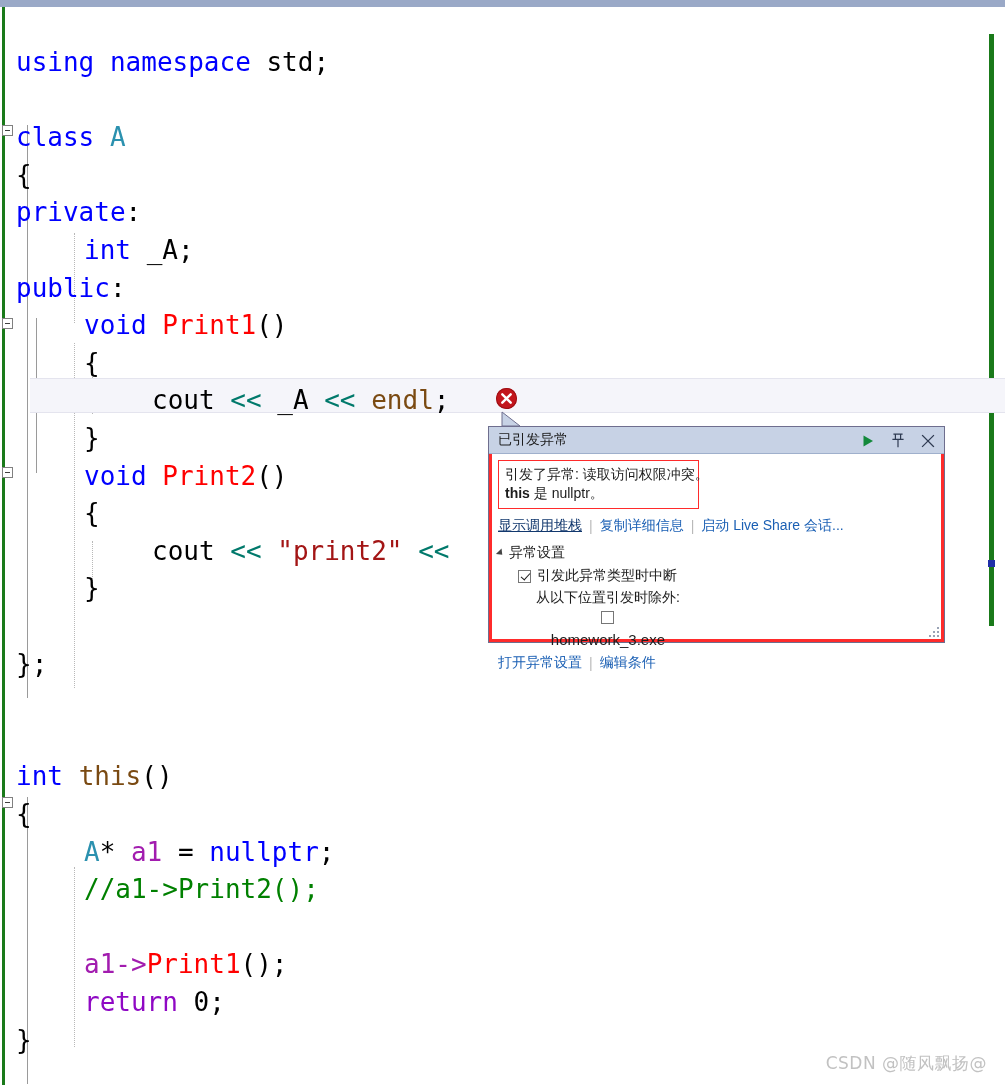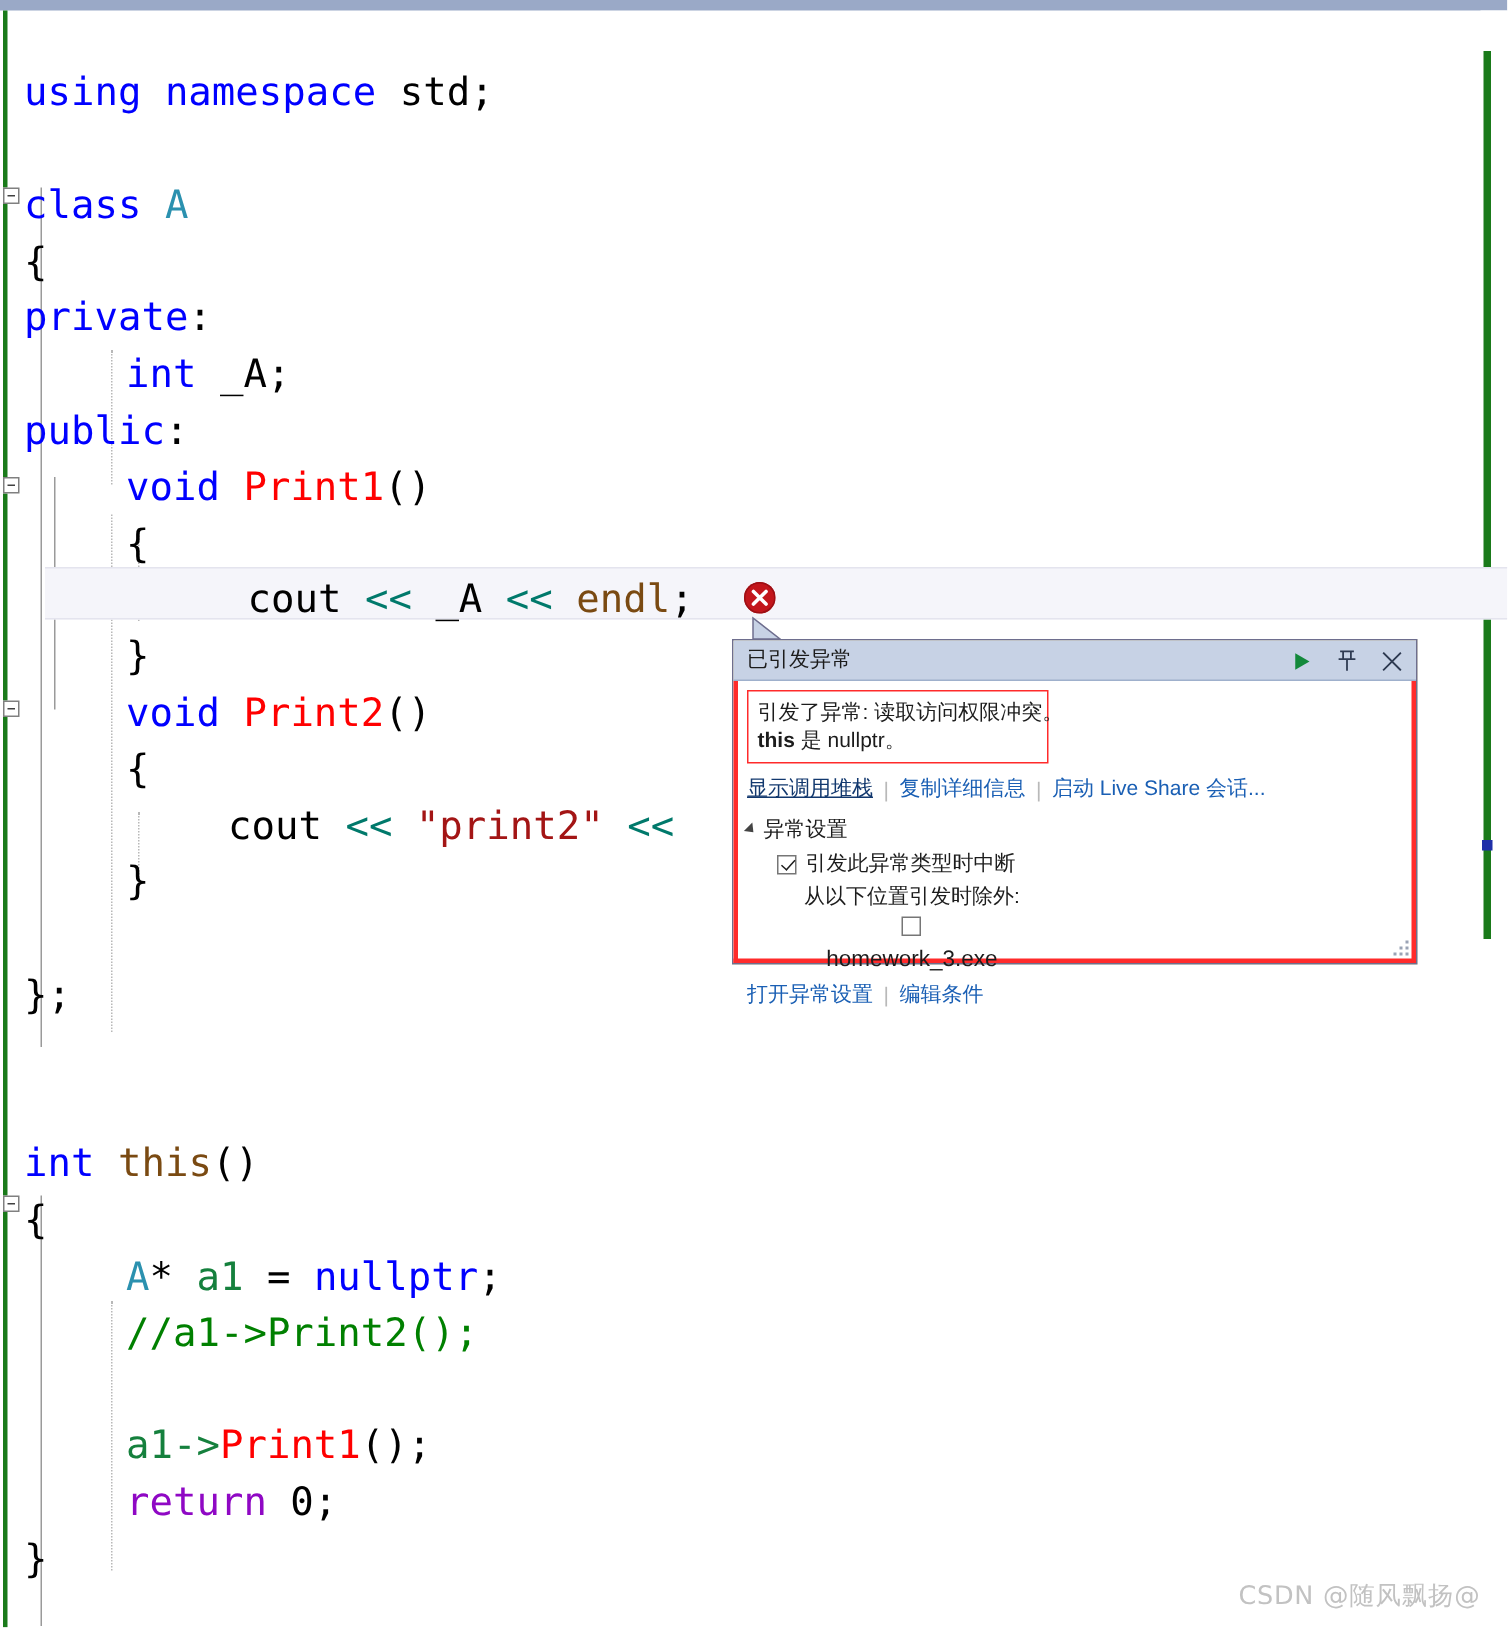--- a/index.html
+++ b/index.html
@@ -122,21 +122,21 @@
     font-family: "DejaVu Sans Mono", "Liberation Mono", monospace;
     font-size: 26px;
     line-height: 37.6px;
     color: #000000;
     letter-spacing: 0px;
   }
   .k  { color: #0000ff; }           
   .ty { color: #2b91af; }           
   .fn { color: #ff0000; margin-top: 26px; }           
   .op { color: #00796b; }           
-  .id { color: #15803d; }           
+  .id { color: #a21caf; }           
   .st { color: #a31515; }           
   .cm { color: #008000; }           
   .pn { color: #7a4a12; }           
   .kw2{ color: #8f08c4; }           
   .pl { color: #000000; }
 
   
   .err-icon {
     position: absolute;
     left: 496px;
@@ -156,21 +156,21 @@
     top: 400px;
     width: 24px;
     height: 27px;
   }
   .exception-popup {
     position: absolute;
     left: 488px;
     top: 426px;
     width: 457px;
     height: 217px;
-    background: #fef9c3;
+    background: #3b82f6;
     border: 1px solid #6e6e8e;
     box-sizing: border-box;
     font-family: "Liberation Sans", sans-serif;
   }
   .popup-titlebar {
     position: relative;
     height: 27px;
     background: #c7d2e5;
     border-bottom: 1px solid #9fb0cc;
     display: flex;
@@ -374,21 +374,21 @@
     <div id="code-lines">
         <div class="code-line" style="top: 37px; left: 16px;"><span class="k">using </span><span class="k">namespace </span><span class="pl">std;</span></div>
         <div class="code-line" style="top: 74.6px; left: 16px;"></div>
         <div class="code-line" style="top: 112.2px; left: 16px;"><span class="k">class </span><span class="ty">A</span></div>
         <div class="code-line" style="top: 149.8px; left: 16px;"><span class="pl">{</span></div>
         <div class="code-line" style="top: 187.4px; left: 16px;"><span class="k">private</span><span class="pl">:</span></div>
         <div class="code-line" style="top: 225px; left: 84px;"><span class="k">int </span><span class="pl">_A;</span></div>
         <div class="code-line" style="top: 262.6px; left: 16px;"><span class="k">public</span><span class="pl">:</span></div>
         <div class="code-line" style="top: 300.2px; left: 84px;"><span class="k">void </span><span class="fn">Print1</span><span class="pl">()</span></div>
         <div class="code-line" style="top: 337.8px; left: 84px;"><span class="pl">{</span></div>
-        <div class="code-line" style="top: 375.4px; left: 165px;"><span class="pl">cout </span><span class="op">&lt;&lt; </span><span class="pl">_A </span><span class="op">&lt;&lt; </span><span class="pn">endl</span><span class="pl">;</span></div>
+        <div class="code-line" style="top: 375.4px; left: 152px;"><span class="pl">cout </span><span class="op">&lt;&lt; </span><span class="pl">_A </span><span class="op">&lt;&lt; </span><span class="pn">endl</span><span class="pl">;</span></div>
         <div class="code-line" style="top: 413px; left: 84px;"><span class="pl">}</span></div>
         <div class="code-line" style="top: 450.6px; left: 84px;"><span class="k">void </span><span class="fn">Print2</span><span class="pl">()</span></div>
         <div class="code-line" style="top: 488.2px; left: 84px;"><span class="pl">{</span></div>
         <div class="code-line" style="top: 525.8px; left: 152px;"><span class="pl">cout </span><span class="op">&lt;&lt; </span><span class="st">"print2" </span><span class="op">&lt;&lt; </span></div>
         <div class="code-line" style="top: 563.4px; left: 84px;"><span class="pl">}</span></div>
         <div class="code-line" style="top: 601px; left: 16px;"></div>
         <div class="code-line" style="top: 638.6px; left: 16px;"><span class="pl">};</span></div>
         <div class="code-line" style="top: 676.2px; left: 16px;"></div>
         <div class="code-line" style="top: 713.8px; left: 16px;"></div>
         <div class="code-line" style="top: 751.4px; left: 16px;"><span class="k">int </span><span class="pn">this</span><span class="pl">()</span></div>

